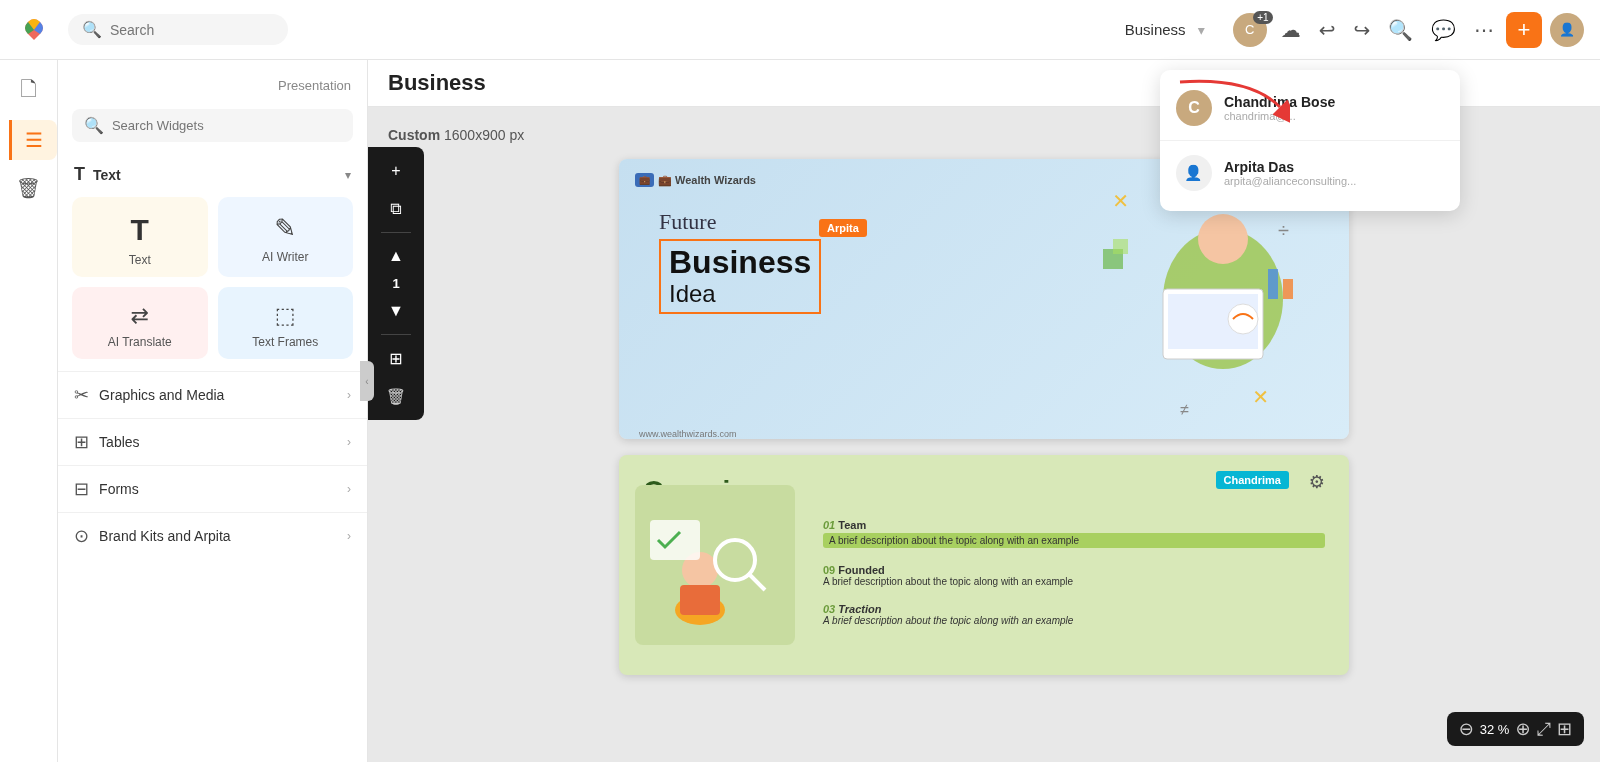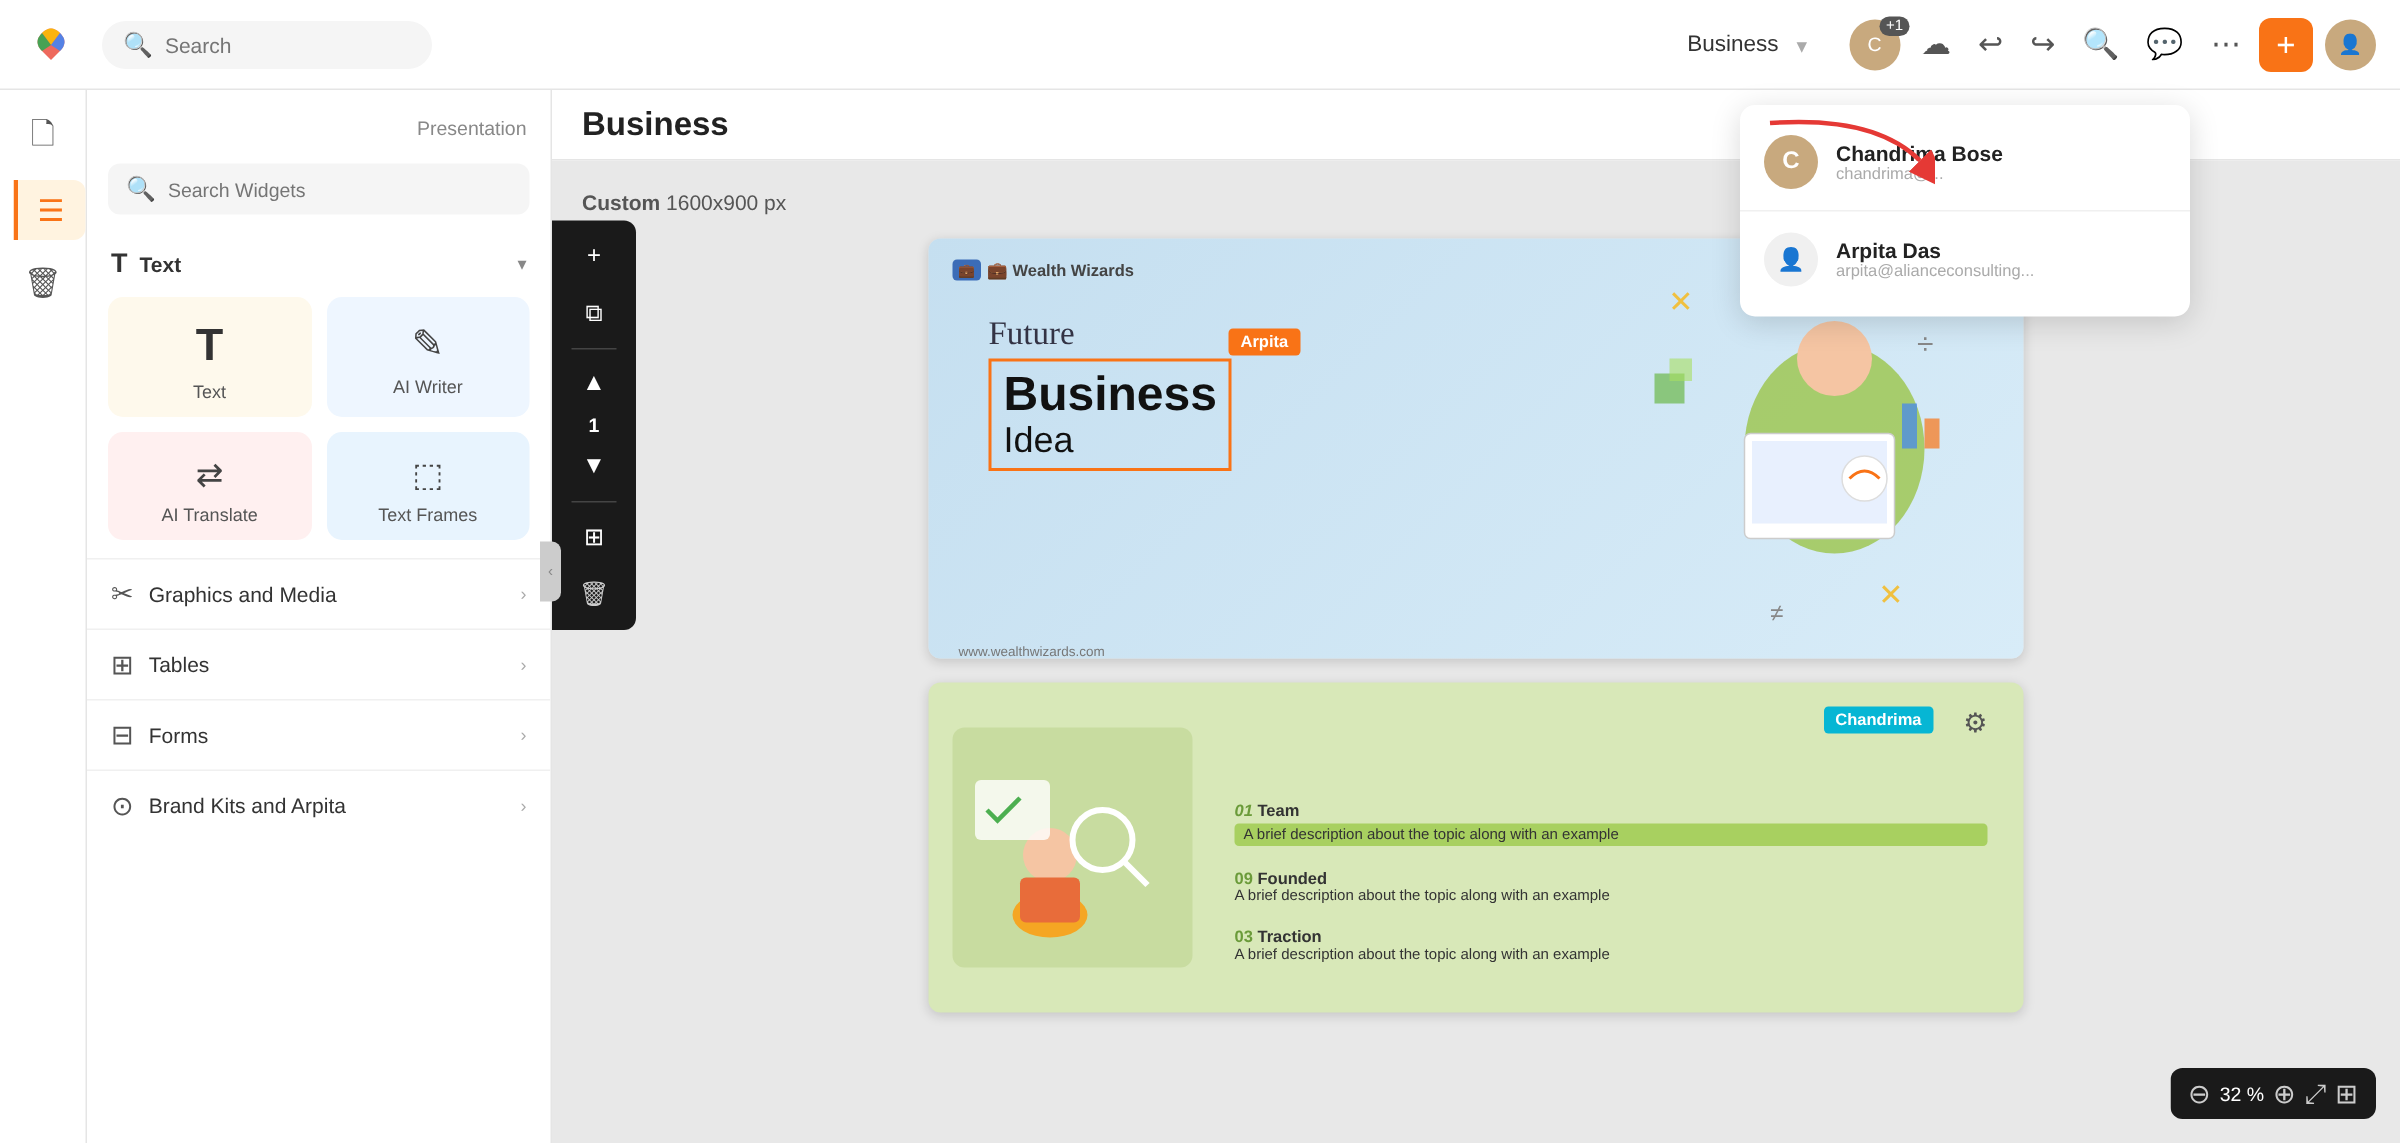--- a/index.html
+++ b/index.html
@@ -113,21 +113,21 @@
     .slide-future { font-size: 22px; font-weight: 400; color: #334; font-family: serif; }
     .slide-business { font-size: 32px; font-weight: 900; color: #111; line-height: 1.1; }
     .slide-idea { font-size: 24px; font-weight: 400; color: #111; }
     .slide-url { position: absolute; bottom: 0; left: 20px; font-size: 9px; color: #777; }
     .slide-badge { position: absolute; top: 60px; left: 200px; background: #f97316; color: #fff; padding: 3px 8px; font-size: 11px; border-radius: 3px; font-weight: 600; }
     .decor-x { position: absolute; font-size: 20px; color: #f0c040; }
     .decor-ne { position: absolute; font-size: 16px; color: #888; }
     .decor-div { position: absolute; font-size: 20px; color: #888; }
 
     
-    .slide-2-inner { padding: 36px 24px; position: relative; height: 100%; }
+    .slide-2-inner { padding: 20px 24px; position: relative; height: 100%; }
     .overview-label { font-size: 28px; font-weight: 800; color: #2d5a1b; margin-bottom: 12px; }
     .overview-items { display: flex; flex-direction: column; gap: 8px; margin-left: 180px; }
     .overview-item { font-size: 10px; color: #333; }
     .overview-item strong { font-size: 11px; display: block; }
     .chandrima-badge { position: absolute; top: 16px; right: 60px; background: #06b6d4; color: #fff; padding: 3px 8px; font-size: 11px; border-radius: 3px; font-weight: 600; }
     .gear-icon-2 { position: absolute; top: 16px; right: 24px; font-size: 18px; color: #555; }
     .slide-2-illustration { position: absolute; left: 16px; top: 30px; width: 160px; height: 160px; background: #c8dca0; border-radius: 8px; overflow: hidden; display: flex; align-items: center; justify-content: center; font-size: 40px; }
 
     
     .float-toolbar {
@@ -388,21 +388,21 @@
             <div class="overview-item">
               <strong><span style="color:#6b9b3a;font-style:italic;">01</span> <span>Team</span></strong>
               <div style="background:#a8d060;padding:2px 6px;border-radius:3px;margin-top:2px;">
                 <span>A brief description about the topic along with an example</span>
               </div>
             </div>
             <div class="overview-item" style="margin-top:8px;">
               <strong><span style="color:#6b9b3a;">09</span> <span>Founded</span></strong>
               <div><span>A brief description about the topic along with an example</span></div>
             </div>
-            <div class="overview-item" style="margin-top:8px;">
+            <div class="overview-item" style="margin-top:8px;font-style:italic;">
               <strong><span style="color:#6b9b3a;">03</span> <span>Traction</span></strong>
               <div><span>A brief description about the topic along with an example</span></div>
             </div>
           </div>
         </div>
       </div>
     </div>
   </div>
 </main>
 

